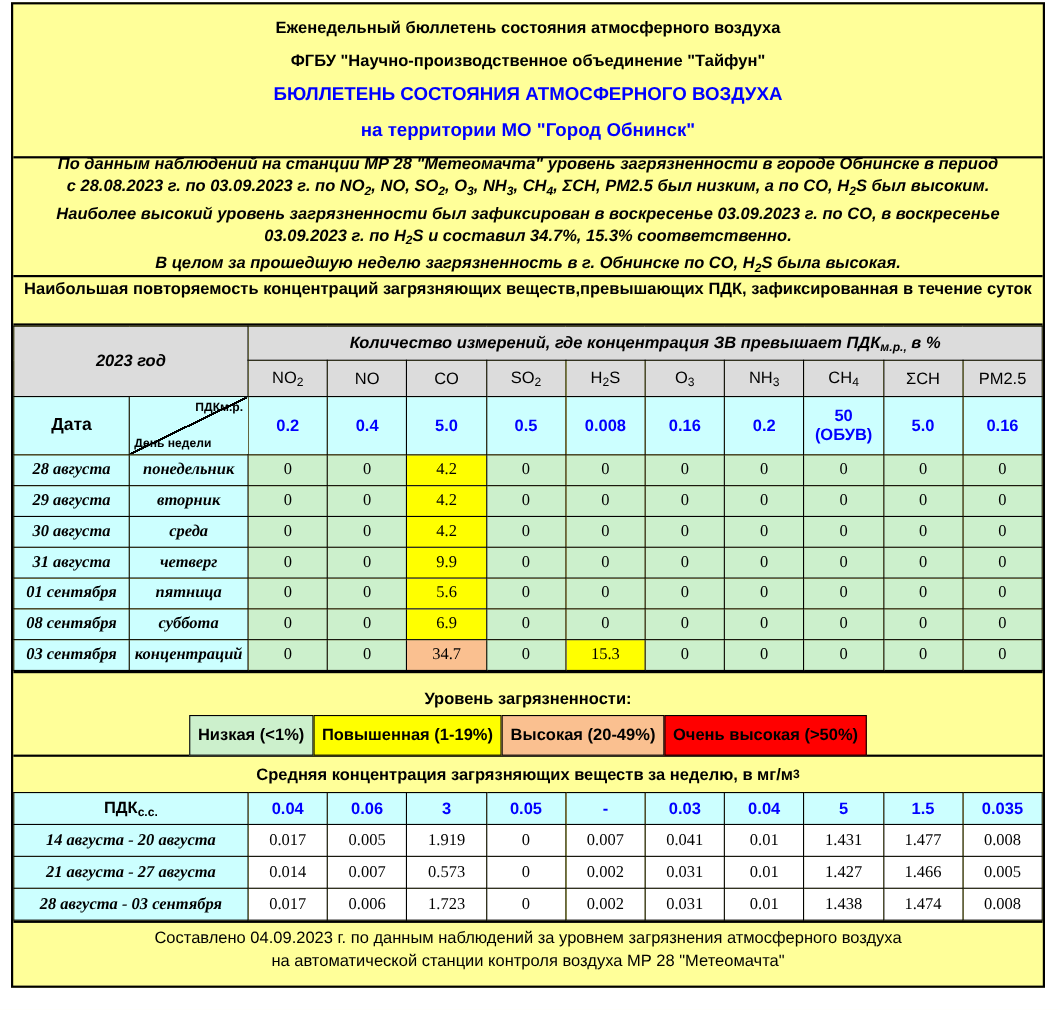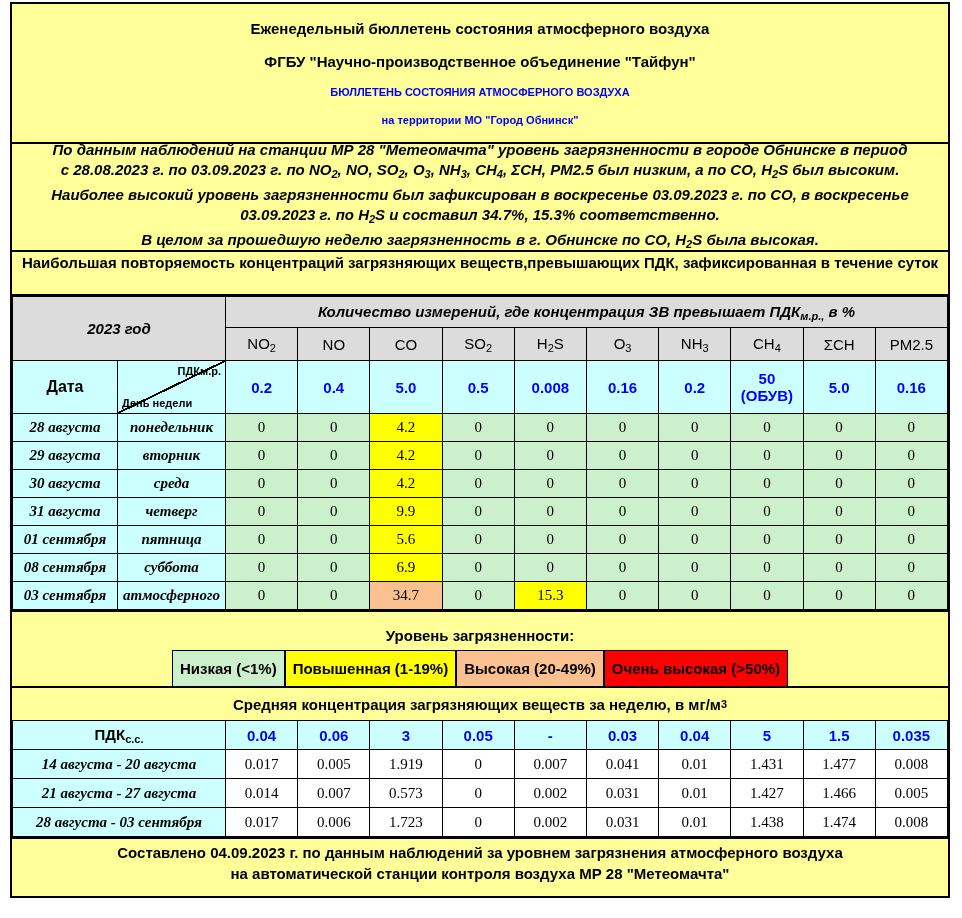--- a/index.html
+++ b/index.html
@@ -11,21 +11,21 @@
     position:absolute;left:10px;top:2px;width:940px;height:896px;
     border:2px solid #000;background:var(--page-bg,#FFFF99);
     box-sizing:border-box;overflow:hidden;
     font-family:"Liberation Sans",sans-serif;color:#000;
   }
   .sec{border-top:2px solid #000;box-sizing:border-box;}
 
   
   .sec-header{height:138px;display:flex;flex-direction:column;justify-content:space-evenly;text-align:center;}
   .title-black{font-weight:bold;font-size:15px;}
-  .title-blue{font-weight:bold;font-size:11px;color:var(--blue,#0000FF);}
+  .title-blue{font-weight:bold;font-size:17px;color:var(--blue,#0000FF);}
 
   
   .sec-summary{height:108px;display:flex;flex-direction:column;justify-content:center;padding:2px 6px;}
   .summary-line{font-weight:bold;font-style:italic;font-size:15px;line-height:20.5px;text-align:center;}
 
   
   .t1-title{height:44px;display:flex;flex-direction:row;justify-content:center;text-align:center;font-weight:bold;font-size:15px;line-height:21px;}
 
   table{width:100%;border-collapse:collapse;table-layout:fixed;}
   th,td{border:1px solid #000;text-align:center;vertical-align:middle;padding:0 2px;box-sizing:border-box;overflow:hidden;}
@@ -58,21 +58,21 @@
 
   
   .t2-title{height:34px;display:flex;align-items:center;justify-content:center;font-weight:bold;font-size:15px;}
   .t2 tr{height:29px;}
   th.pdkss-label{background:var(--cyan,#CCFFFF);font-weight:bold;font-size:15px;}
   td.pdk2{background:var(--cyan,#CCFFFF);color:var(--blue,#0000FF);font-weight:bold;font-size:15px;}
   th.period{background:var(--cyan,#CCFFFF);font-family:"Liberation Serif",serif;font-weight:bold;font-style:italic;font-size:15px;}
   td.v2{background:#FFFFFF;font-family:"Liberation Serif",serif;font-size:15px;}
 
   
-  .sec-footer{height:50px;display:flex;flex-direction:column;justify-content:center;text-align:center;font-weight:bold;font-size:15px;line-height:21px;}
+  .sec-footer{height:50px;display:flex;flex-direction:column;justify-content:center;text-align:center;font-weight:normal;font-size:15px;line-height:21px;}
 </style>
 </head>
 <body>
 
 <div class="container">
 
   <div class="sec-header" style="border-top:none;">
     <div class="title-black">Еженедельный бюллетень состояния атмосферного воздуха</div>
     <div class="title-black">ФГБУ "Научно-производственное объединение "Тайфун"</div>
     <div class="title-blue">БЮЛЛЕТЕНЬ СОСТОЯНИЯ АТМОСФЕРНОГО ВОЗДУХА</div>
@@ -224,21 +224,21 @@
             <td class="val">0</td>
             <td class="val">0</td>
             <td class="val">0</td>
             <td class="val">0</td>
             <td class="val">0</td>
             <td class="val">0</td>
             <td class="val">0</td>
           </tr>
           <tr>
             <td class="date-cell">03 сентября</td>
-            <td class="day-cell">атмосферного</td>
+            <td class="day-cell">концентраций</td>
             <td class="val">0</td>
             <td class="val">0</td>
             <td class="val lvl-high">34.7</td>
             <td class="val">0</td>
             <td class="val lvl-elevated">15.3</td>
             <td class="val">0</td>
             <td class="val">0</td>
             <td class="val">0</td>
             <td class="val">0</td>
             <td class="val">0</td>

